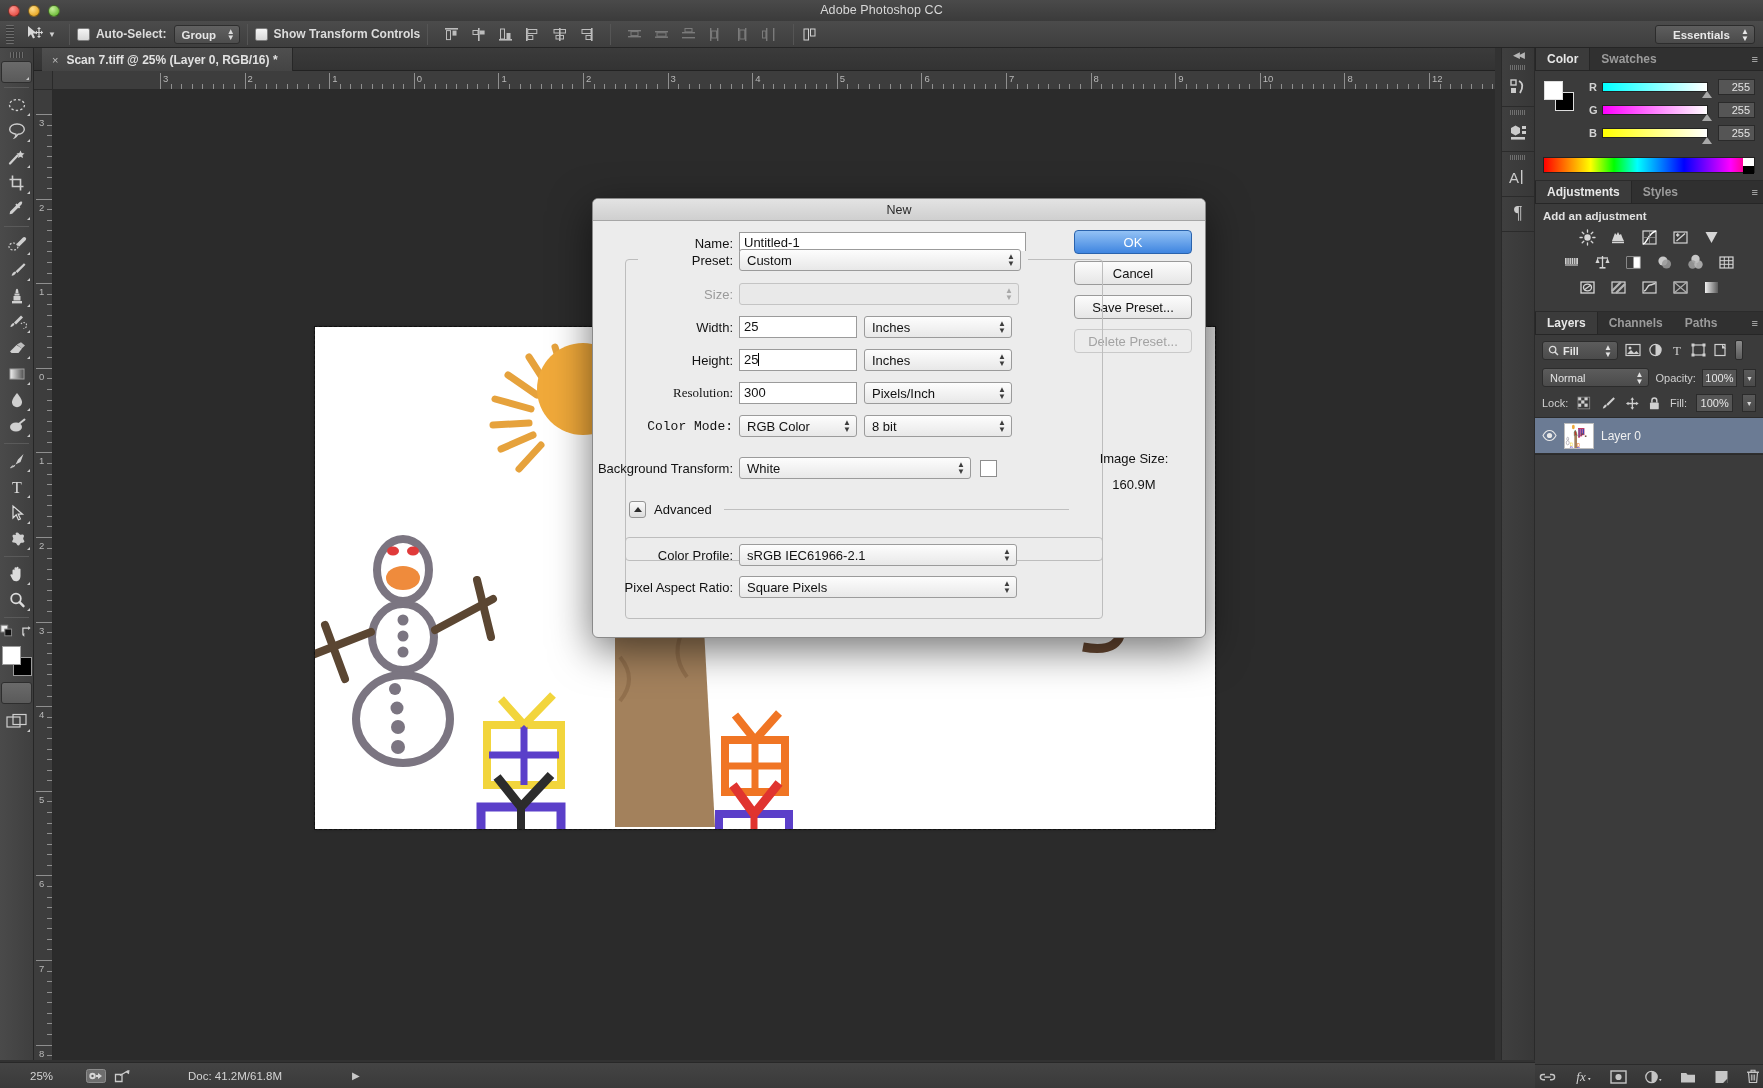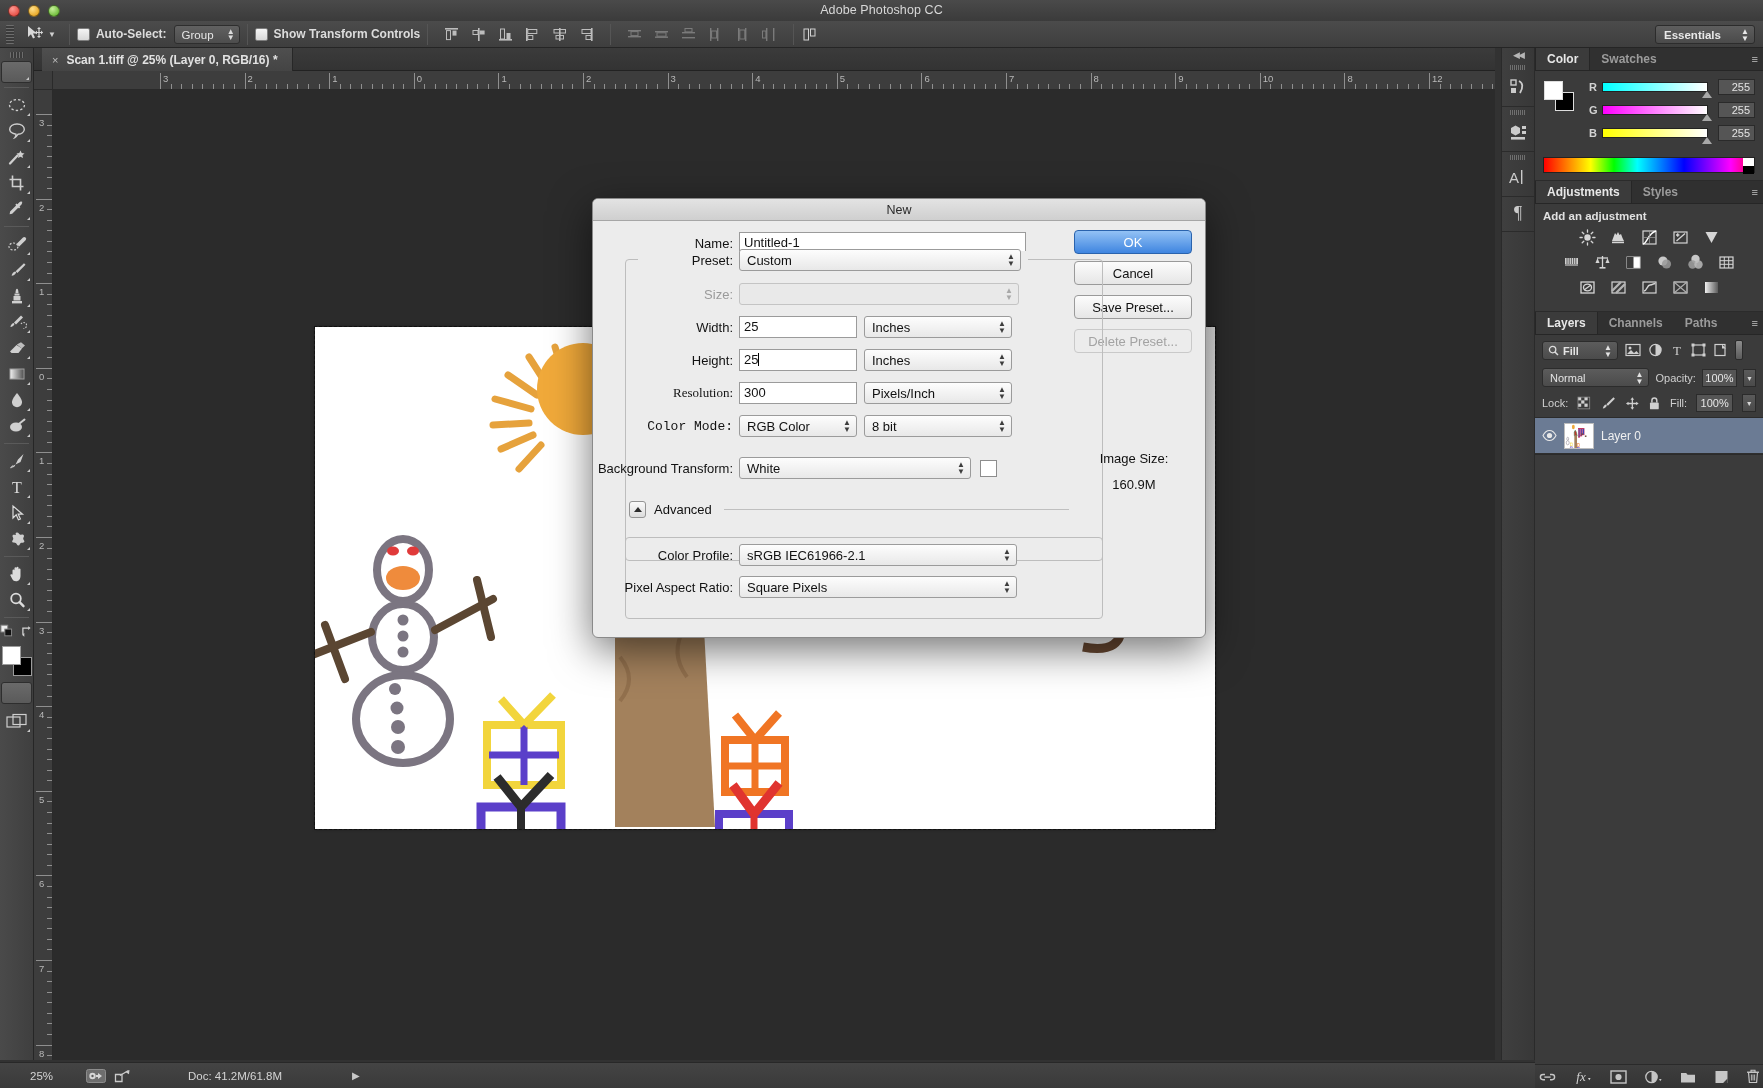--- a/index.html
+++ b/index.html
@@ -42,31 +42,31 @@
   .tool-indicator { display:flex; align-items:center; gap:4px; padding:0 6px; }
   .tool-indicator svg { display: block; }
   .vsep { width: 1px; height: 21px; background: #2b2b2b; border-right: 1px solid #555; margin: 0 7px; }
   .chk { width: 13px; height: 13px; background: linear-gradient(#f4f4f4,#d8d8d8);
          border: 1px solid #7e7e7e; border-radius: 2px; display:inline-block; }
   .ob-label { margin-left: 6px; font-weight: bold; font-size: 12px; color:#dcdcdc; }
   .minisel {
     margin-left: 7px; height: 19px; min-width: 66px; padding: 0 4px 0 7px;
     background: linear-gradient(#616161,#4d4d4d); border: 1px solid #2e2e2e;
     border-radius: 3px; color: #e6e6e6; font-size: 11.5px; line-height: 18px;
-    position: relative; font-weight: normal;
+    position: relative; font-weight: bold;
   }
   .minisel .arrows { position: absolute; right: 4px; top: 3px; font-size: 8px; line-height: 6px; color: #dcdcdc;}
   .alignrow { display: flex; align-items: center; gap: 10px; padding: 0 8px; }
   .alignrow .ai { opacity: .85; }
   .alignrow.dim .ai { opacity: .38; }
   .ws-btn {
     position: absolute; right: 8px; top: 4px; height: 19px; width: 100px;
     background: linear-gradient(#5e5e5e,#4a4a4a); border: 1px solid #2c2c2c;
     border-radius: 3px; color: #e8e8e8; font-size: 11.5px; font-weight: bold;
-    line-height: 18px; padding-left: 8px; position: absolute;
+    line-height: 18px; padding-left: 17px; position: absolute;
   }
   .ws-btn .arrows { position: absolute; right: 5px; top: 2px; font-size: 8px; line-height: 7px; }
 
   
   .toolbox {
     position: absolute; left: 0; top: 48px; width: 34px; height: 1012px;
     background: linear-gradient(to right,#4a4a4a,#3f3f3f);
     border-right: 1px solid #262626;
     padding-top: 3px;
   }
@@ -551,21 +551,21 @@
           <rect x="1" y="4" width="13" height="10" fill="none" stroke="#cfcfcf" stroke-width="1.2"></rect>
           <rect x="7" y="1.5" width="13" height="10" fill="none" stroke="#cfcfcf" stroke-width="1.2"></rect>
         </svg>
       <span class="corner"></span>
     </div>
   </div>
 
   <div class="tabbar">
     <div class="doctab">
       <span class="x">×</span>
-      <span>Scan 1.tiff @ 25% (Layer 0, RGB/16) *</span>
+      <span>Scan 7.tiff @ 25% (Layer 0, RGB/16) *</span>
     </div>
   </div>
 
   <div class="ruler-corner"></div>
   <div class="ruler-h" id="ruler-h">
       <div class="rtick" style="left: 107px; top: 2px; width: 1px; height: 17px;"></div>
       <div class="rlabel" style="left: 110px; top: 2px;">3</div>
       <div class="rtick" style="left: 117.575px; top: 13px; width: 1px; height: 6px;"></div>
       <div class="rtick" style="left: 128.15px; top: 13px; width: 1px; height: 6px;"></div>
       <div class="rtick" style="left: 138.725px; top: 13px; width: 1px; height: 6px;"></div>

